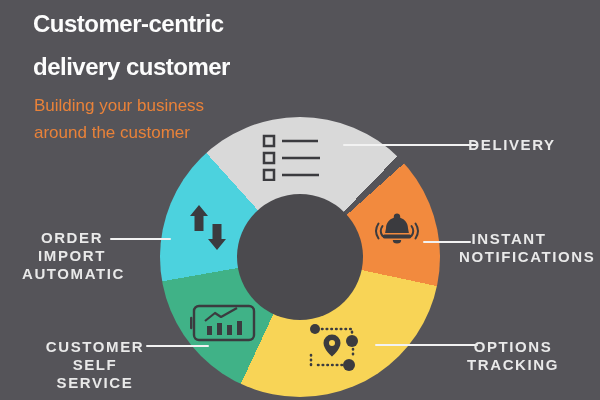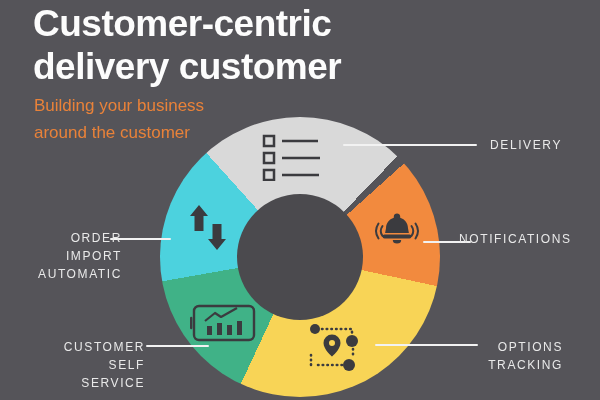--- a/index.html
+++ b/index.html
@@ -5,21 +5,21 @@
   html,body{margin:0;padding:0;}
   .stage{
     position:relative;
     width:600px;height:400px;
     overflow:hidden;
     background:var(--c-background,#555459);
     font-family:"Liberation Sans", sans-serif;
   }
   .title{
     position:absolute;left:33px;top:2px;
-    font-size:37px;font-weight:700;line-height:43px;
+    font-size:24px;font-weight:700;line-height:43px;
     color:var(--c-title,#fcfcfc);
     letter-spacing:-0.5px;
   }
   .subtitle{
     position:absolute;left:34px;top:92px;
     font-size:17px;font-weight:400;line-height:27px;
     color:var(--c-subtitle,#e98239);
   }
   .donut{
     position:absolute;left:160px;top:117px;
@@ -30,22 +30,22 @@
     position:absolute;left:237px;top:194px;
     width:126px;height:126px;border-radius:50%;
     background:var(--c-hole,#4b4a4e);
   }
   .seg-icon{position:absolute;color:var(--c-icon,#3b3b3f);}
   .leader{
     position:absolute;height:2px;border-radius:1px;
     background:var(--c-leader,#f2f2f2);
   }
   .lbl{
-    position:absolute;width:100px;text-align:right;
-    font-size:12px;line-height:18px;font-weight:400;
+    position:absolute;width:100px;text-align:center;
+    font-size:15px;line-height:18px;font-weight:700;
     letter-spacing:1.6px;color:var(--c-label,#e9e9e9);
   }
   .lbl span{display:block;}
 </style>
 </head>
 <body>
 
 <div class="stage">
 
   <div class="title">
@@ -116,20 +116,21 @@
   <div class="leader" style="left:343px;top:144px;width:134px"></div>
   <div class="leader" style="left:423px;top:241px;width:48px"></div>
   <div class="leader" style="left:375px;top:344px;width:103px"></div>
   <div class="leader" style="left:146px;top:345px;width:63px"></div>
   <div class="leader" style="left:110px;top:238px;width:61px"></div>
 
   <div class="lbl" style="left:462px;top:136px">
     <span>DELIVERY</span>
   </div>
   <div class="lbl" style="left:459px;top:230px">
+    <span>INSTANT</span>
     <span>NOTIFICATIONS</span>
   </div>
   <div class="lbl" style="left:463px;top:338px">
     <span>OPTIONS</span>
     <span>TRACKING</span>
   </div>
   <div class="lbl" style="left:45px;top:338px">
     <span>CUSTOMER SELF</span>
     <span>SERVICE</span>
   </div>

